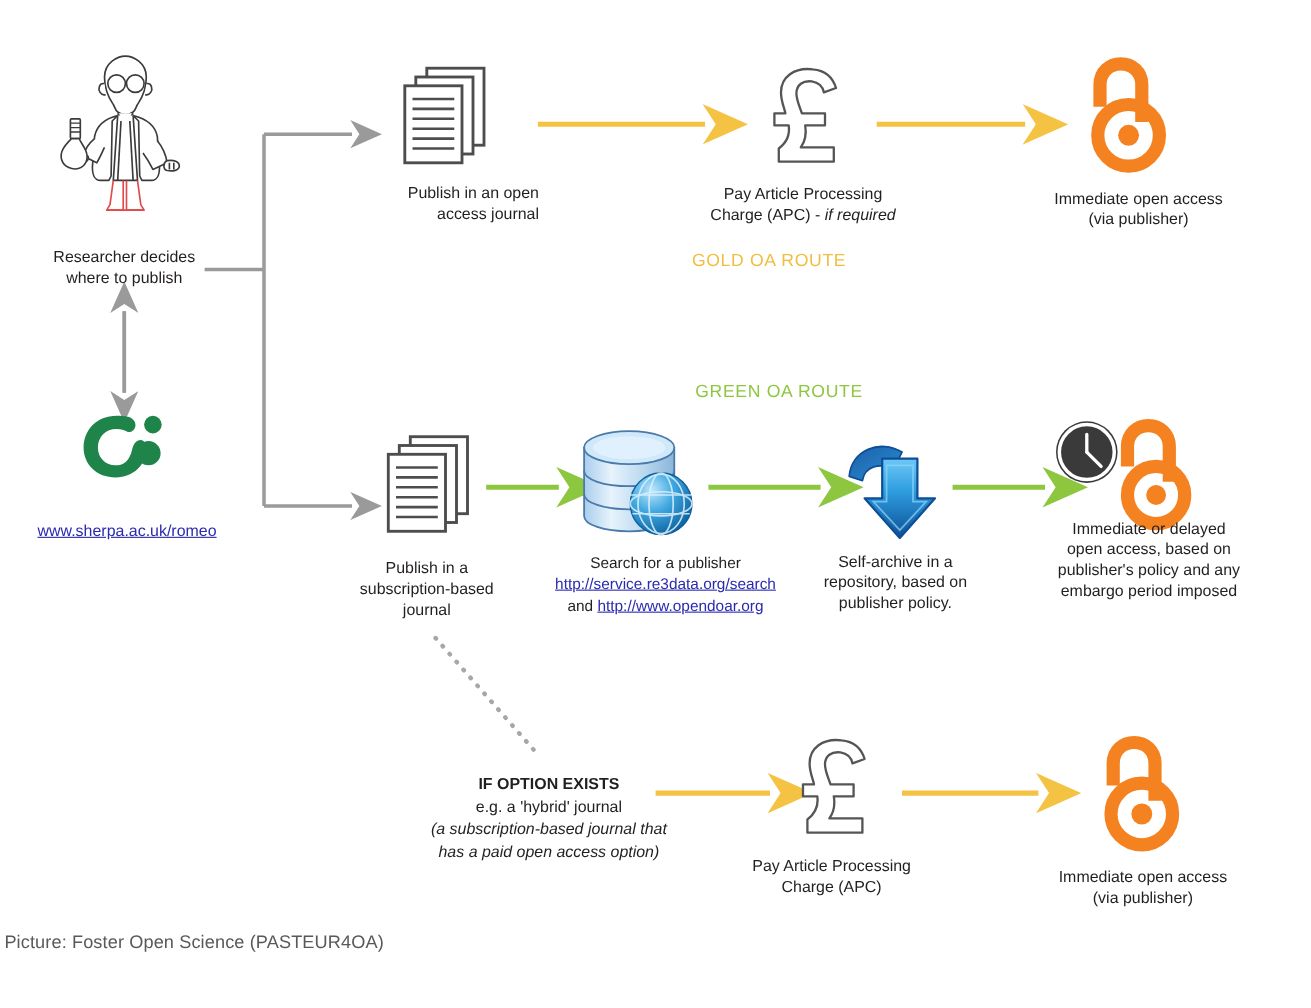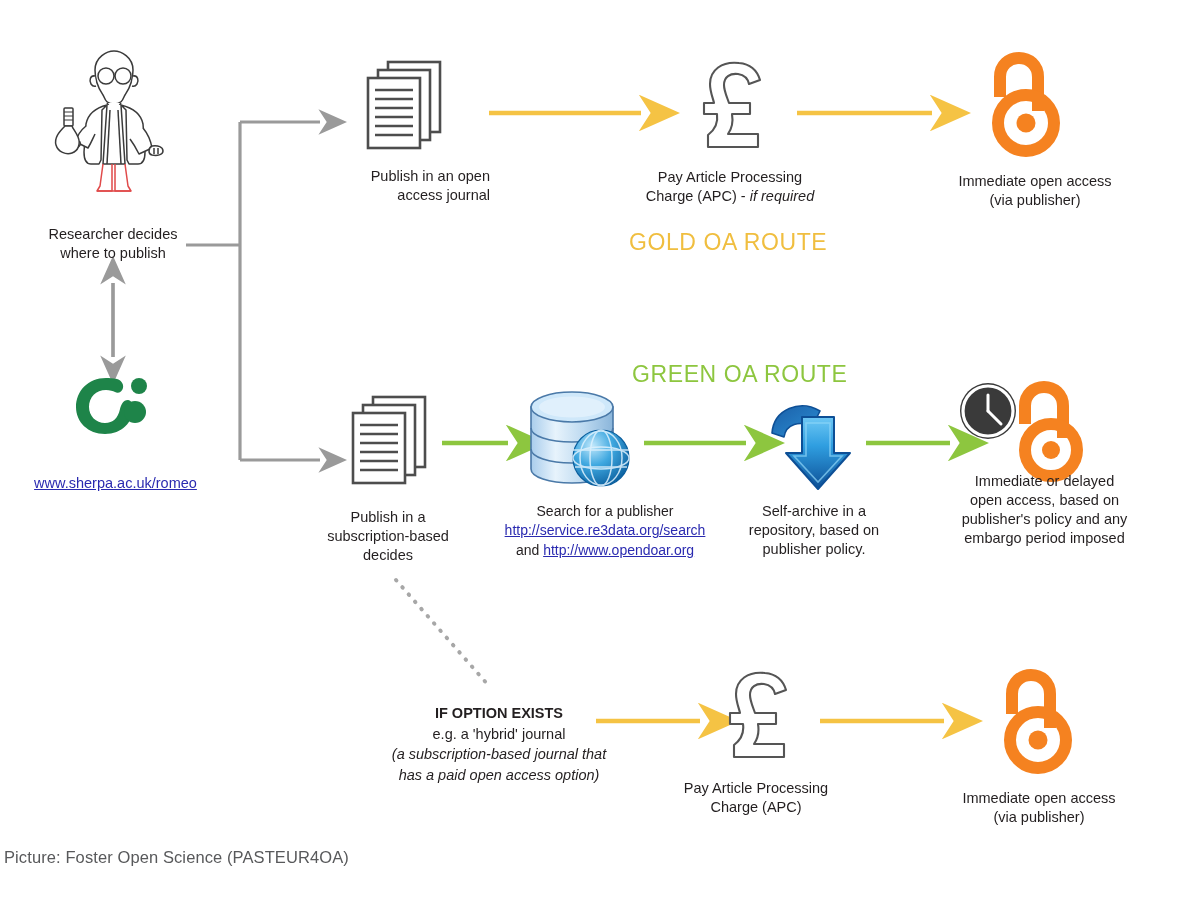--- a/index.html
+++ b/index.html
@@ -19,21 +19,21 @@
     color: #231f20;
     font-size: 14.5px;
     line-height: 1.32;
     font-family: "Liberation Sans", sans-serif;
     white-space: pre-line;
   }
   .cap.small { font-size: 14px; }
 
   .route-label {
     position: absolute;
-    font-size: 23px;
+    font-size: 16px;
     letter-spacing: 0.6px;
     font-family: "Liberation Sans", sans-serif;
     white-space: nowrap;
   }
 
   .link { color: #2a2ab0; text-decoration: underline; }
   .ital { font-style: italic; }
   .bold { font-weight: bold; }
 
   .credit {
@@ -216,37 +216,37 @@
       </g>
       <circle cx="38" cy="68" r="28" fill="none" stroke="#F58220" stroke-width="12"></circle>
       <circle cx="38" cy="68" r="9.5" fill="#F58220"></circle>
     </svg>
   </div>
   <div class="cap" style="left:940px; top:172px; width:190px;">Immediate open access
 (via publisher)</div>
 
   <div class="route-label" style="left:629px; top:229px; color:#F0BE3F;">GOLD OA ROUTE</div>
 
-  <div class="route-label" style="left:632px; top:361px; color:#8DC63F;">GREEN OA ROUTE</div>
+  <div class="route-label" style="left:632px; top:348px; color:#8DC63F;">GREEN OA ROUTE</div>
 
   <div class="node" style="left:345px; top:392px; width:88px; height:100px;">
     <svg width="88" height="100" viewBox="0 0 88 100">
       <g fill="#ffffff" stroke="#4d4d4d" stroke-width="2.6">
         <rect x="28" y="5" width="52" height="70"></rect>
         <rect x="18" y="13" width="52" height="70"></rect>
         <rect x="8" y="21" width="52" height="70"></rect>
       </g>
       <g stroke="#4d4d4d" stroke-width="2.4">
         <path d="M15,33 L53,33 M15,42 L53,42 M15,51 L53,51 M15,60 L53,60 M15,69 L53,69 M15,78 L53,78"></path>
       </g>
     </svg>
   </div>
   <div class="cap" style="left:312px; top:508px; width:152px;">Publish in a
 subscription-based
-decides</div>
+journal</div>
 
   <div class="node" style="left:515px; top:385px; width:130px; height:108px;">
     <svg width="130" height="108" viewBox="0 0 130 108">
       <defs>
         <linearGradient id="dbg" x1="0" y1="0" x2="1" y2="0">
           <stop offset="0%" stop-color="#a9cdec"></stop>
           <stop offset="30%" stop-color="#e7f3fc"></stop>
           <stop offset="65%" stop-color="#bcd9f0"></stop>
           <stop offset="100%" stop-color="#8ab5da"></stop>
         </linearGradient>

